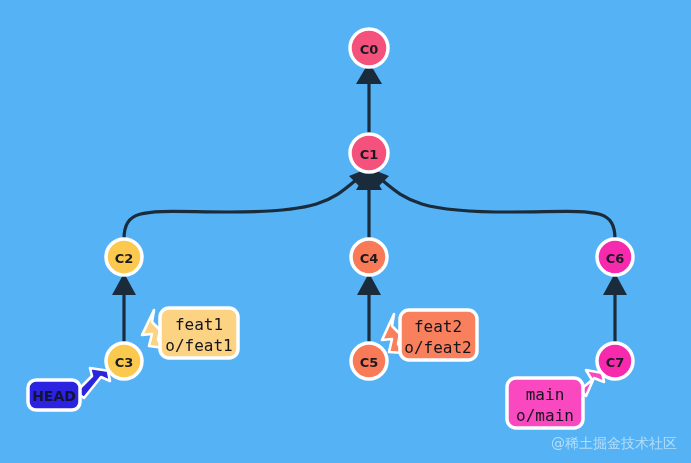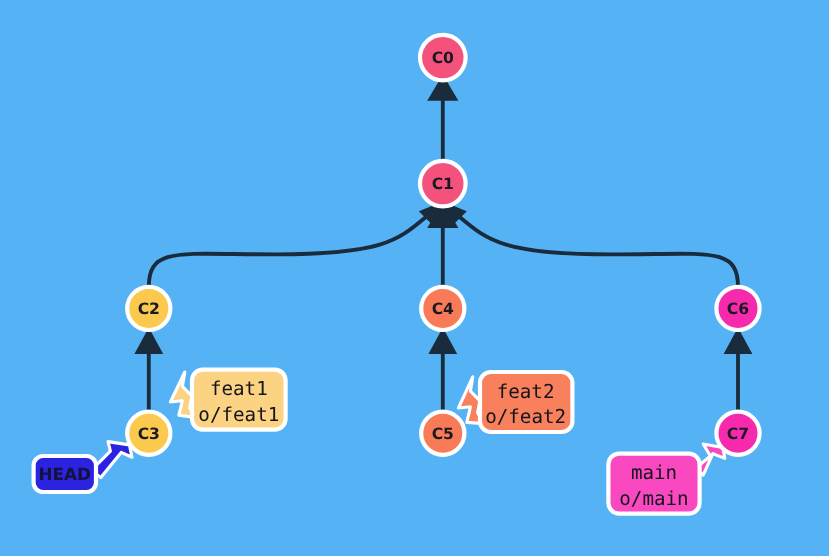--- a/index.html
+++ b/index.html
@@ -133,13 +133,14 @@
     <g>
       <circle class="node-circle" cx="369" cy="361" r="18" fill="#f97a56"></circle>
       <text class="node-label" x="369" y="362">C5</text>
     </g>
     <g>
       <circle class="node-circle" cx="615" cy="361" r="18" fill="#f72aad"></circle>
       <text class="node-label" x="615" y="362">C7</text>
     </g>
   </svg>
 
+  <div class="watermark">@稀土掘金技术社区</div>
 </div>
 
 </body></html>

